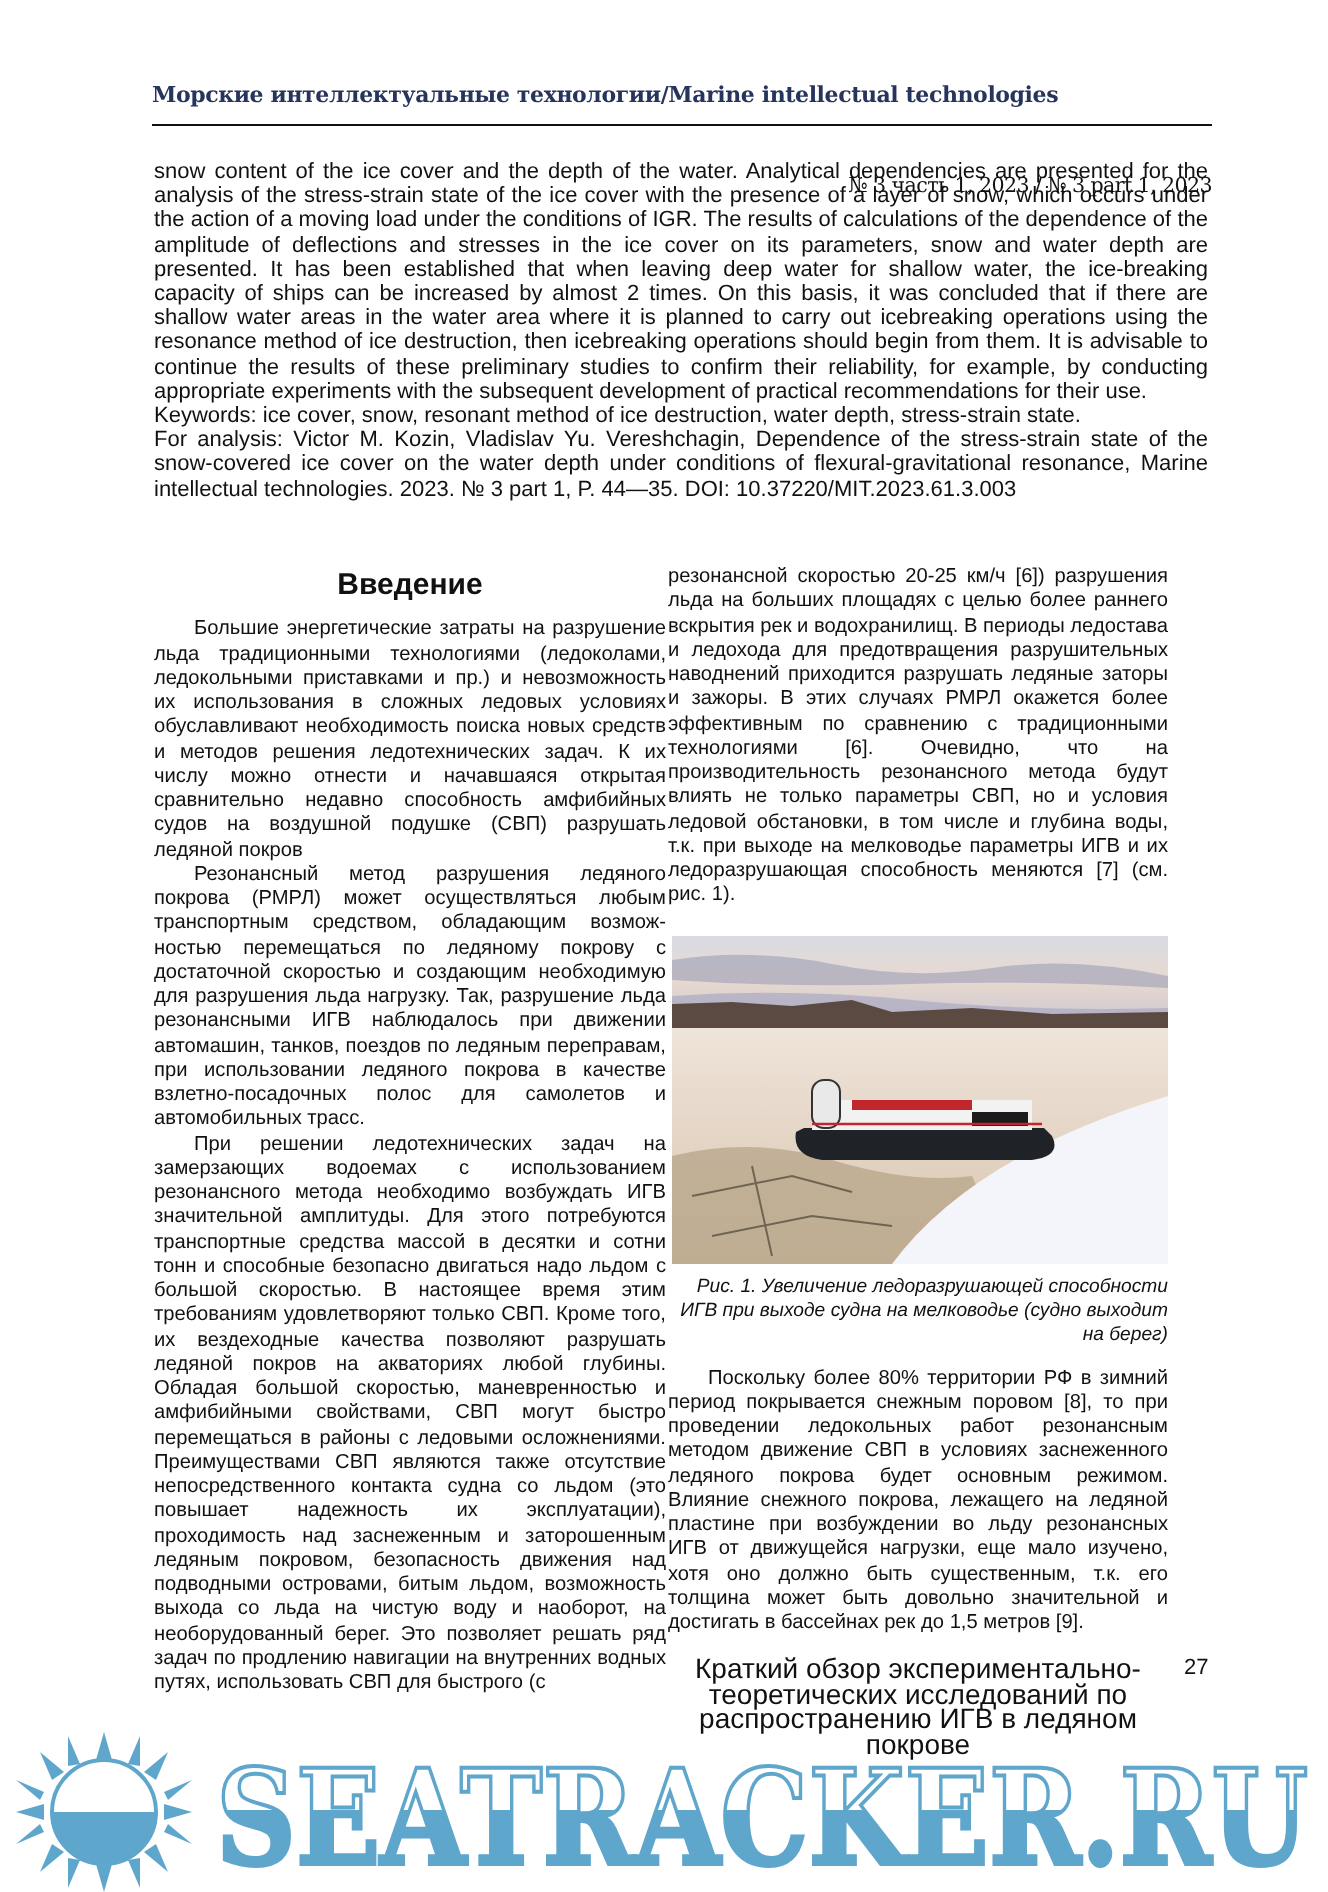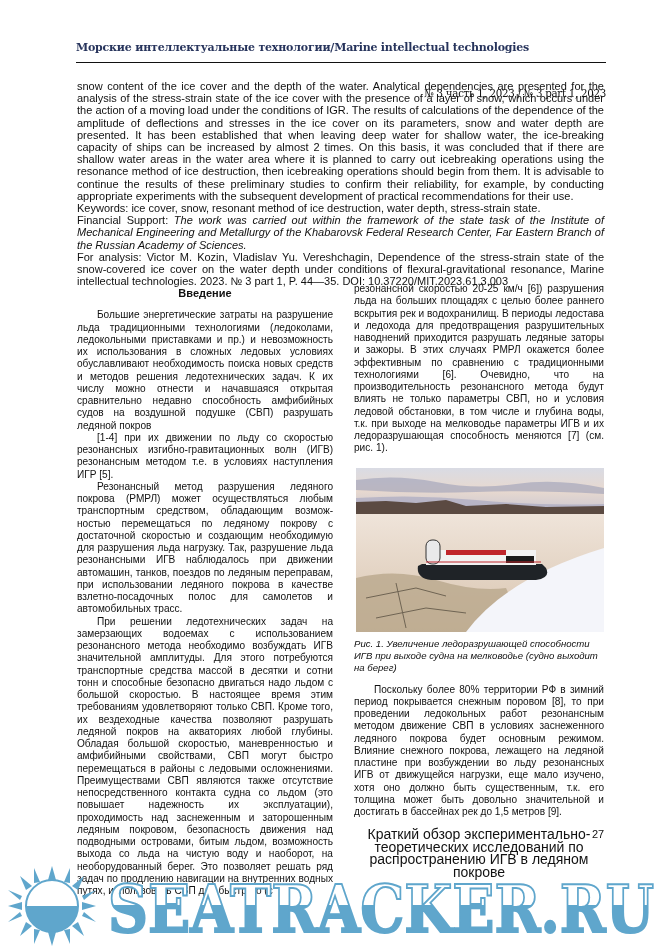--- a/index.html
+++ b/index.html
@@ -7,47 +7,45 @@
   .header { position: absolute; left: 76px; top: 36px; width: 530px; height: 26px; border-bottom: 1.5px solid #111; }
   .header .journal { position: absolute; left: 0; top: 5px; font-family: "DejaVu Serif", serif; font-weight: bold; font-size: 11px; color: #27345c; letter-spacing: -0.2px; white-space: nowrap; }
   .header .issue { position: absolute; right: 0; top: 16px; font-family: "DejaVu Serif", serif; font-weight: normal; font-size: 10.3px; color: #111; letter-spacing: -0.3px; white-space: nowrap; margin-top: 35px; }
   .abstract { position: absolute; left: 77px; top: 80px; width: 527px; font-size: 11px; line-height: 12.2px; text-align: justify; }
   .abstract p { margin: 0; }
   .abstract b { font-weight: normal; }
   .abstract i { font-style: italic; }
   .col { position: absolute; font-size: 10.1px; line-height: 12.25px; text-align: justify; }
   .col p { margin: 0; text-indent: 20px; }
   .col-left { left: 77px; top: 283px; width: 256px; }
-  .col-right { left: 354px; top: 283px; width: 250px; }
-  .section-title { text-align: center; font-weight: bold; font-size: 11px; margin: 4px 0 10px 0; text-indent: 0 !important; }
+  .col-right { left: 334px; top: 283px; width: 250px; }
+  .section-title { text-align: center; font-weight: bold; font-size: 15px; margin: 4px 0 10px 0; text-indent: 0 !important; }
   .section-title2 { text-align: center; font-weight: normal; font-size: 14px; line-height: 12.5px; margin: 10px 0 10px 0; }
   .figure { width: 248px; height: 164px; margin: 13px 0 0 2px; position: relative; overflow: hidden; }
-  .caption { font-style: italic; text-align: left; font-size: 9.6px; line-height: 12px; margin: 6px 0 10px 0; }
+  .caption { font-style: italic; text-align: right; font-size: 9.6px; line-height: 12px; margin: 6px 0 10px 0; }
   .pagenum { position: absolute; left: 592px; top: 828px; font-size: 11px; color: #111; z-index: 3; }
   .watermark { position: absolute; left: 0; top: 866px; width: 664px; height: 80px; z-index: 2; pointer-events: none; }
 </style>
 </head>
 <body>
 
 <div class="header">
   <span class="journal">Морские интеллектуальные технологии/Marine intellectual technologies</span>
   <span class="issue">№ 3 часть 1, 2023 / № 3 part 1, 2023</span>
 </div>
 
 <div class="abstract">
   <p>snow content of the ice cover and the depth of the water. Analytical dependencies are presented for the analysis of the stress-strain state of the ice cover with the presence of a layer of snow, which occurs under the action of a moving load under the conditions of IGR. The results of calculations of the dependence of the amplitude of deflections and stresses in the ice cover on its parameters, snow and water depth are presented. It has been established that when leaving deep water for shallow water, the ice-breaking capacity of ships can be increased by almost 2 times. On this basis, it was concluded that if there are shallow water areas in the water area where it is planned to carry out icebreaking operations using the resonance method of ice destruction, then icebreaking operations should begin from them. It is advisable to continue the results of these preliminary studies to confirm their reliability, for example, by conducting appropriate experiments with the subsequent development of practical recommendations for their use.</p>
   <p><b>Keywords</b><span>: ice cover, snow, resonant method of ice destruction, water depth, stress-strain state.</span></p>
-  <p><b>Financial Support:</b><i> The work was carried out within the framework of the state task of the Institute of Mechanical Engineering and Metallurgy of the Khabarovsk Federal Research Center, Far Eastern Branch of the Russian Academy of Sciences.</i></p>
   <p><b>For analysis:</b><span> Victor M. Kozin, Vladislav Yu. Vereshchagin, Dependence of the stress-strain state of the snow-covered ice cover on the water depth under conditions of flexural-gravitational resonance, Marine intellectual technologies. 2023. № 3 part 1, P. 44—35. DOI: 10.37220/MIT.2023.61.3.003</span></p>
 </div>
 
 <div class="col col-left">
   <div class="section-title">Введение</div>
   <p>Большие энергетические затраты на разрушение льда традиционными технологиями (ледоколами, ледокольными приставками и пр.) и невозможность их использования в сложных ледовых условиях обуславливают необходимость поиска новых средств и методов решения ледотехнических задач. К их числу можно отнести и начавшаяся открытая сравнительно недавно способность амфибийных судов на воздушной подушке (СВП) разрушать ледяной покров</p>
-  <p>[1-4] при их движении по льду со скоростью резонансных изгибно-гравитационных волн (ИГВ) резонансным методом т.е. в условиях наступления ИГР [5].</p>
   <p>Резонансный метод разрушения ледяного покрова (РМРЛ) может осуществляться любым транспортным средством, обладающим возмож-ностью перемещаться по ледяному покрову с достаточной скоростью и создающим необходимую для разрушения льда нагрузку. Так, разрушение льда резонансными ИГВ наблюдалось при движении автомашин, танков, поездов по ледяным переправам, при использовании ледяного покрова в качестве взлетно-посадочных полос для самолетов и автомобильных трасс.</p>
   <p>При решении ледотехнических задач на замерзающих водоемах с использованием резонансного метода необходимо возбуждать ИГВ значительной амплитуды. Для этого потребуются транспортные средства массой в десятки и сотни тонн и способные безопасно двигаться надо льдом с большой скоростью. В настоящее время этим требованиям удовлетворяют только СВП. Кроме того, их вездеходные качества позволяют разрушать ледяной покров на акваториях любой глубины. Обладая большой скоростью, маневренностью и амфибийными свойствами, СВП могут быстро перемещаться в районы с ледовыми осложнениями. Преимуществами СВП являются также отсутствие непосредственного контакта судна со льдом (это повышает надежность их эксплуатации), проходимость над заснеженным и заторошенным ледяным покровом, безопасность движения над подводными островами, битым льдом, возможность выхода со льда на чистую воду и наоборот, на необорудованный берег. Это позволяет решать ряд задач по продлению навигации на внутренних водных путях, использовать СВП для быстрого (с</p>
 </div>
 
 <div class="col col-right">
   <p style="text-indent:0">резонансной скоростью 20-25 км/ч [6]) разрушения льда на больших площадях с целью более раннего вскрытия рек и водохранилищ. В периоды ледостава и ледохода для предотвращения разрушительных наводнений приходится разрушать ледяные заторы и зажоры. В этих случаях РМРЛ окажется более эффективным по сравнению с традиционными технологиями [6]. Очевидно, что на производительность резонансного метода будут влиять не только параметры СВП, но и условия ледовой обстановки, в том числе и глубина воды, т.к. при выходе на мелководье параметры ИГВ и их ледоразрушающая способность меняются [7] (см. рис. 1).</p>
   <div class="figure">
     <svg width="248" height="164" viewBox="0 0 248 164">
       <defs>
         <linearGradient id="sky" x1="0" y1="0" x2="0" y2="1">

